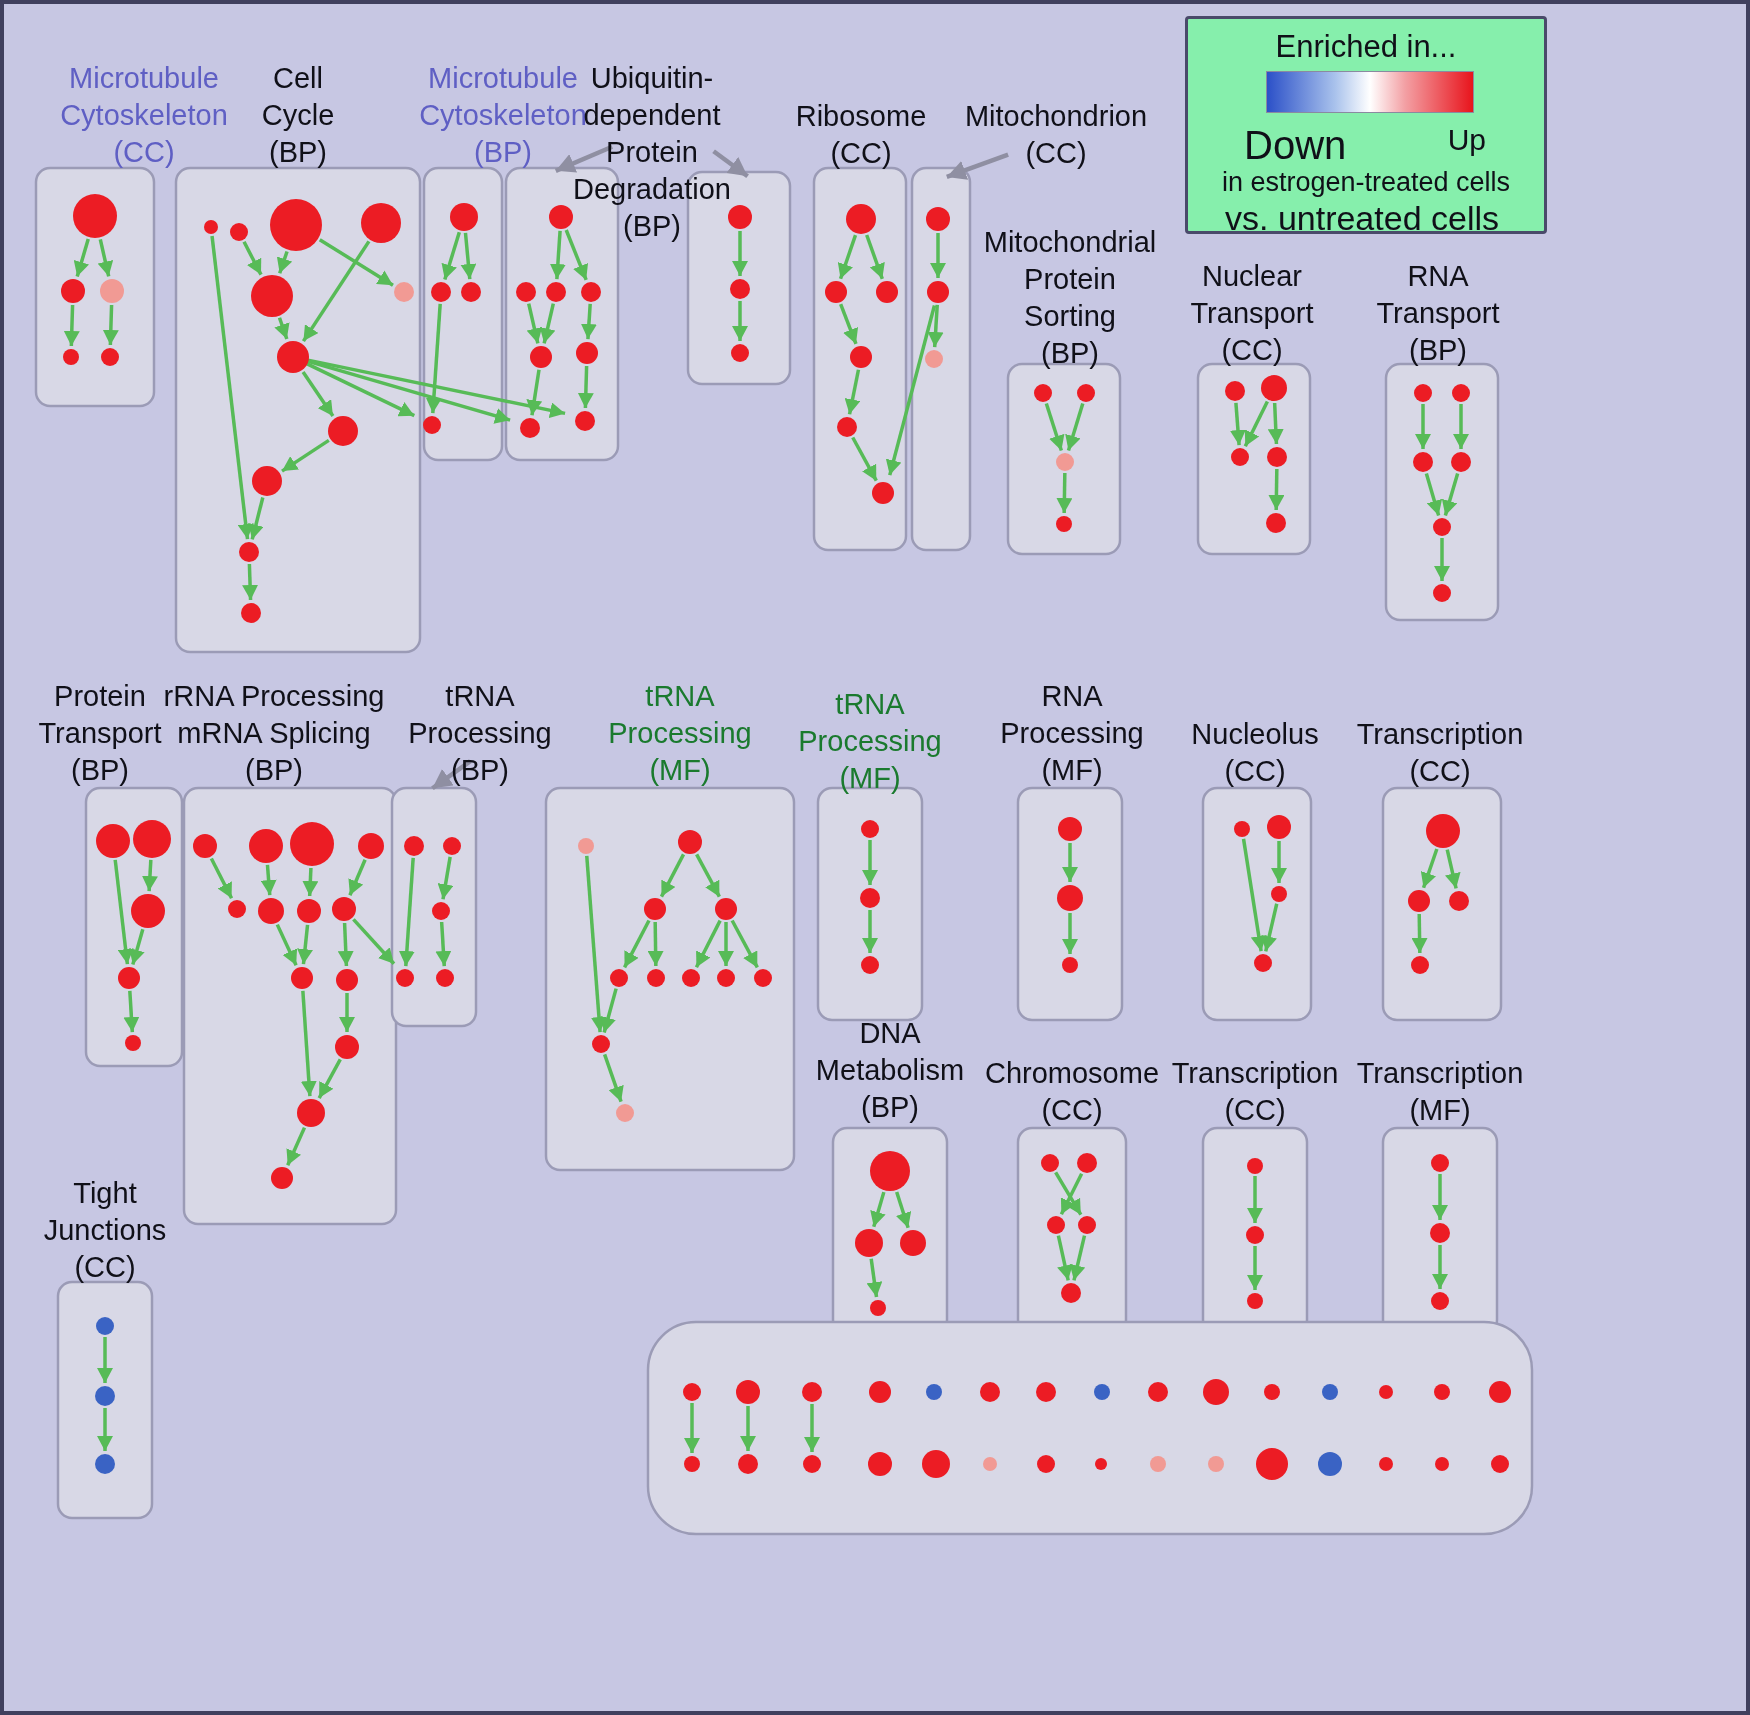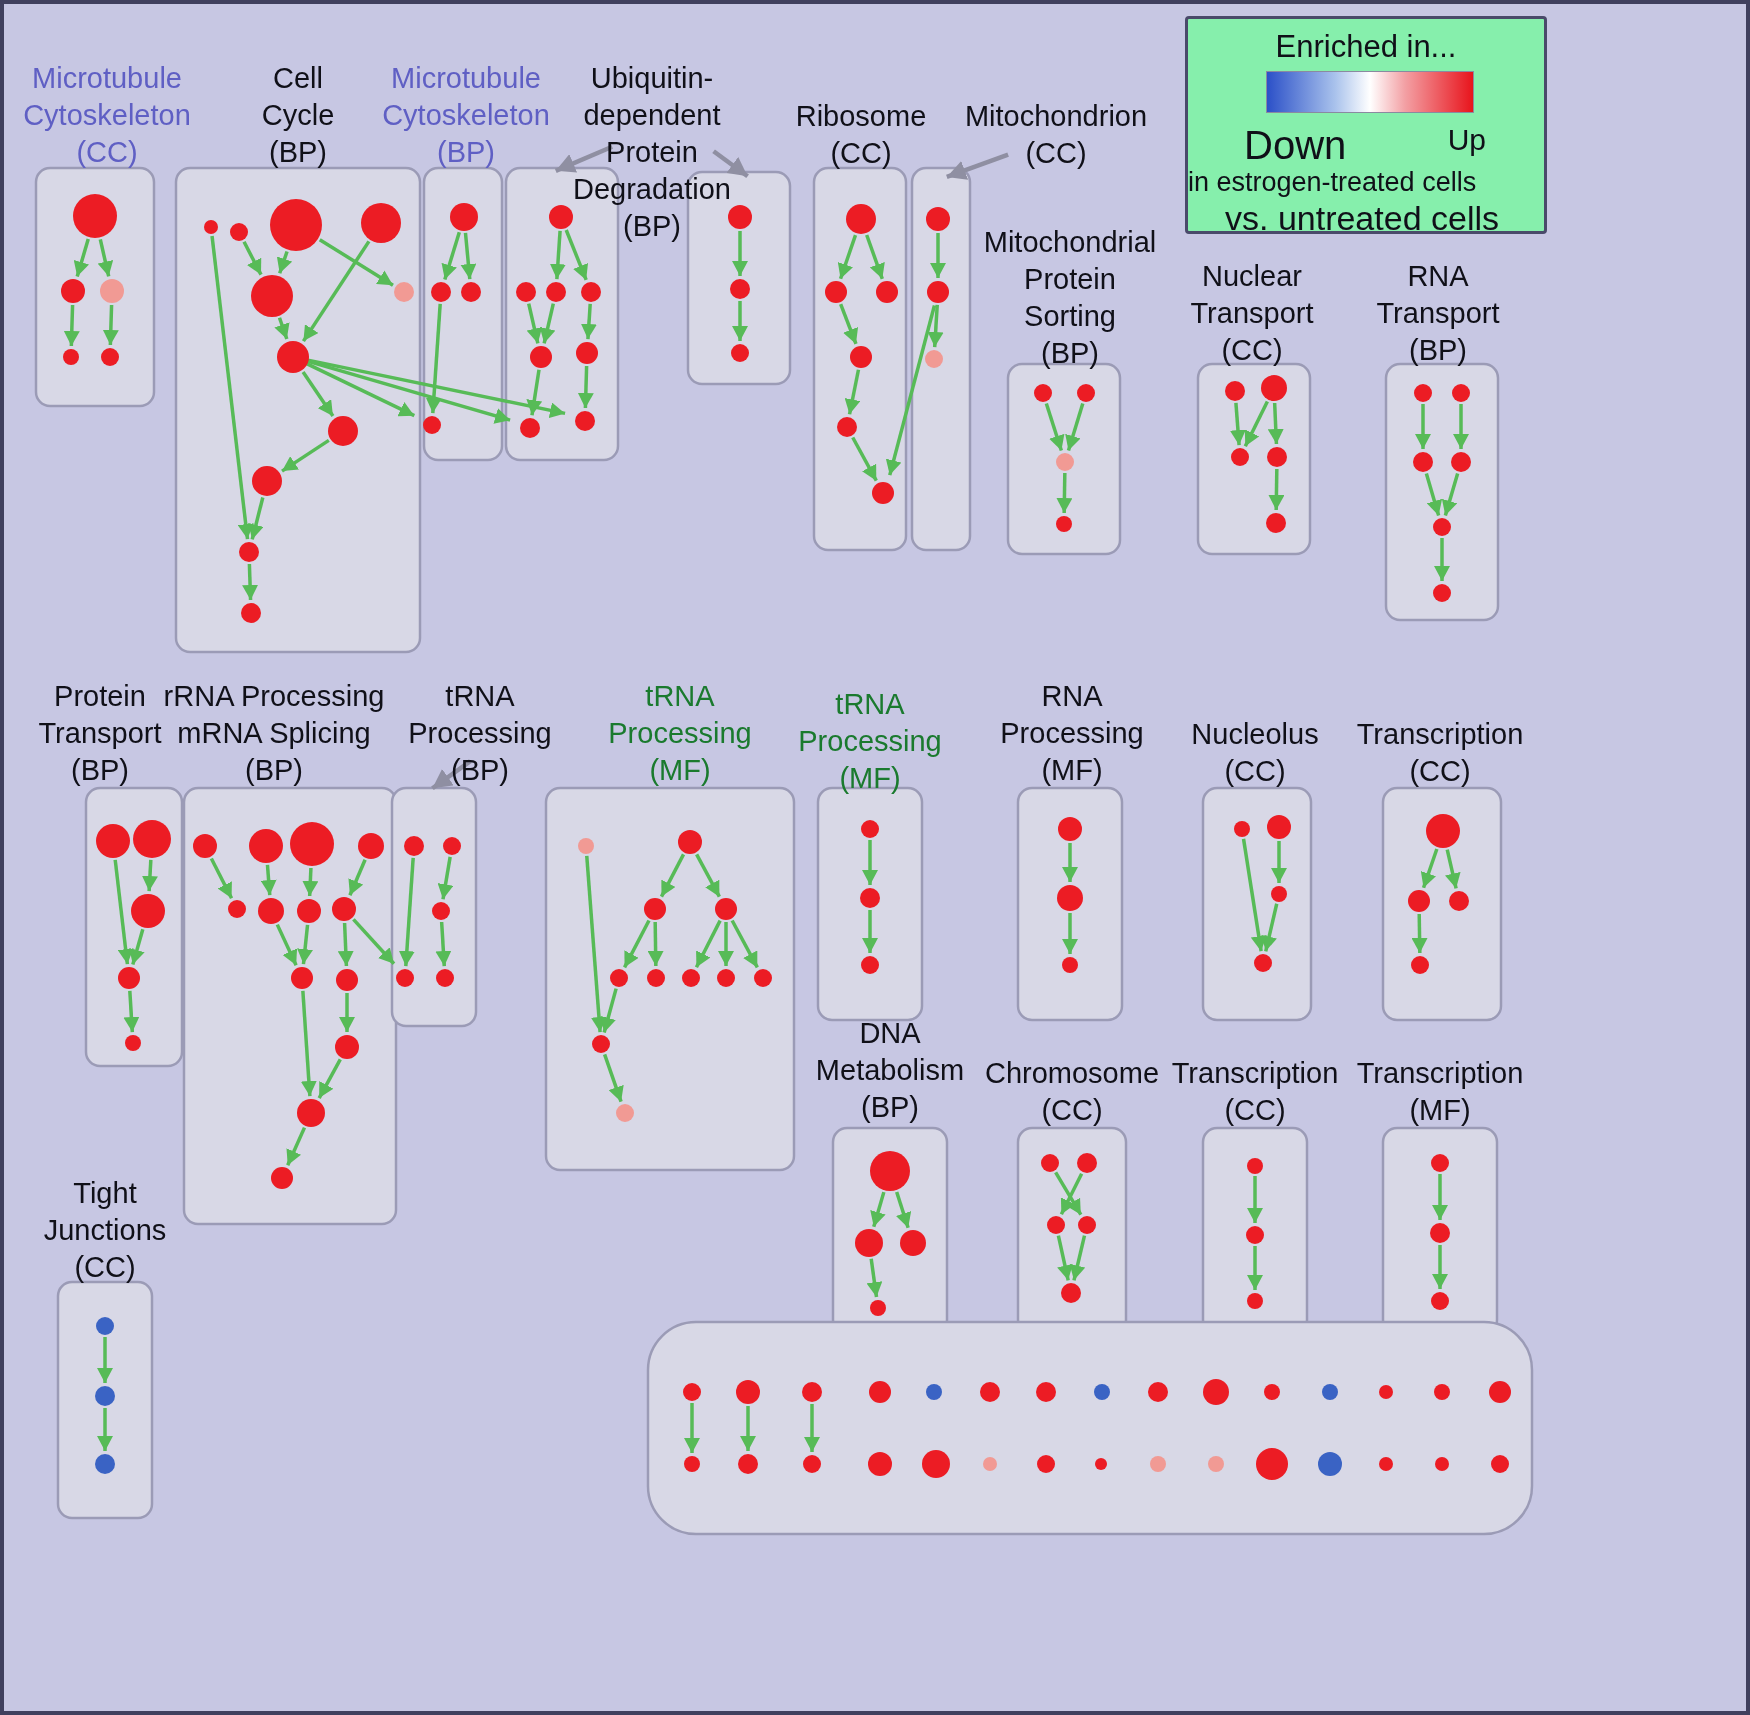--- a/index.html
+++ b/index.html
@@ -7,31 +7,31 @@
     --node-up:#ec1c24; --node-faded:#f19a94; --node-down:#3a63c4; --edge:#57bb57;
     --annotation:#8f8fa2; --label-blue:#5f5fc4; --label-green:#1a7a2e; --label-black:#101018;
   }
   html,body{margin:0;padding:0;}
   .canvas{position:relative;width:1750px;height:1715px;background:var(--background);
     overflow:hidden;font-family:"Liberation Sans",sans-serif;color:var(--label-black);}
   .frame{position:absolute;inset:0;border:4px solid var(--frame);pointer-events:none;z-index:30;}
   svg#diagram{position:absolute;left:0;top:0;z-index:1;}
   .lbl{position:absolute;transform:translateX(-50%);text-align:center;white-space:pre-line;
     font-size:29px;line-height:37px;z-index:10;color:var(--label-black);}
-  .c-blue{color:var(--label-blue);}
+  .c-blue{color:var(--label-blue);margin-left:37px;}
   .c-green{color:var(--label-green);}
   .cluster-text{position:absolute;font-size:31px;line-height:41px;white-space:pre-line;
     color:var(--label-black);z-index:10;}
   .legend{position:absolute;left:1185px;top:16px;width:362px;height:218px;
     border:3px solid #4a4a6a;border-radius:4px;background:#86efac;box-sizing:border-box;z-index:20;}
   .legend-title{position:absolute;left:0;right:0;top:10px;text-align:center;font-size:31px;}
   .legend-bar{position:absolute;left:78px;top:52px;width:206px;height:40px;border:1px solid #8a8aa0;}
   .legend-down{position:absolute;left:56px;top:104px;font-size:40px;}
   .legend-up{position:absolute;right:58px;top:104px;font-size:30px;text-align:center;}
-  .legend-sub1{position:absolute;left:0;right:0;top:148px;text-align:left;font-size:27px;}
+  .legend-sub1{position:absolute;left:0;right:0;top:148px;text-align:center;font-size:27px;}
   .legend-sub2{position:absolute;left:0;right:8px;top:180px;text-align:center;font-size:34px;}
 </style>
 </head>
 <body>
 
 <div class="canvas">
   <svg id="diagram" width="1750" height="1715" viewBox="0 0 1750 1715">
       <defs>
         <marker id="arr-green" markerUnits="userSpaceOnUse" markerWidth="16" markerHeight="16" refX="15" refY="8" orient="auto">
           <path d="M0,0 L15,8 L0,16 Z" fill="#57bb57"></path>

